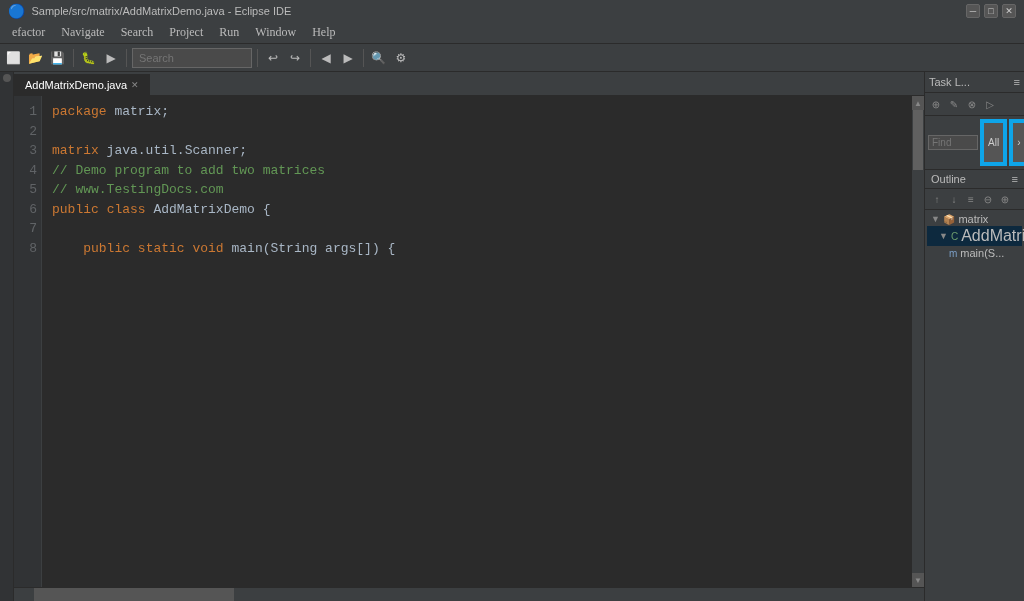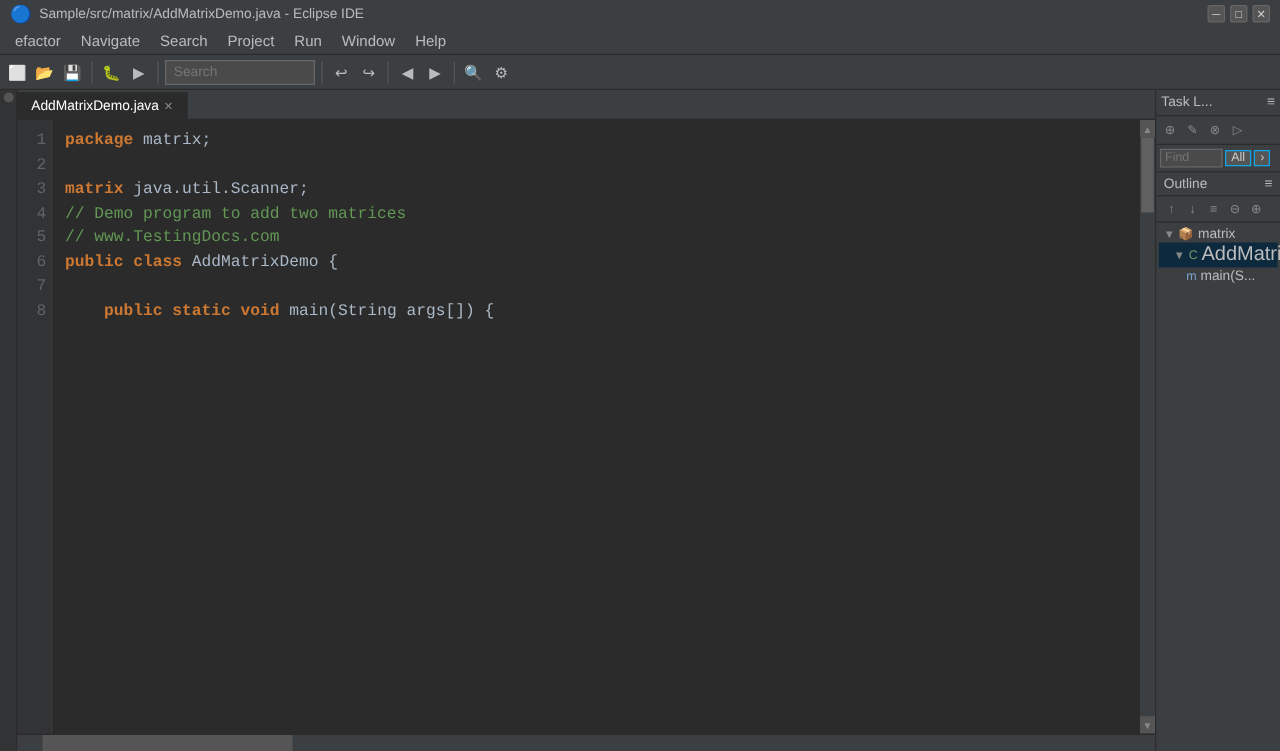--- a/index.html
+++ b/index.html
@@ -26,20 +26,21 @@
 
     
     .menu-bar {
       background: #3c3f41;
       height: 22px;
       display: flex;
       align-items: center;
       padding: 0 4px;
       border-bottom: 1px solid #2b2b2b;
       font-size: 12px;
+      font-family: Liberation Serif, serif;
     }
     .menu-item {
       padding: 0 8px;
       height: 100%;
       display: flex;
       align-items: center;
       color: #bbbbbb;
       cursor: pointer;
     }
 
@@ -130,21 +131,21 @@
     .code-content {
       padding: 6px 10px;
       font-family: 'Courier New', monospace;
       font-size: 13px;
       line-height: 1.5;
       overflow: auto;
       flex: 1;
       background: #2b2b2b;
     }
     .code-line { white-space: pre; display: block; }
-    .kw { color: #cc7832; font-weight: bold; margin-top: 16px; }
+    .kw { color: #cc7832; font-weight: normal; margin-top: 16px; }
     .cm { color: #629755; }
 
     
     .editor-scrollbar {
       height: 14px;
       background: #3c3f41;
       border-top: 1px solid #2b2b2b;
     }
     .scroll-track {
       height: 100%;
@@ -184,22 +185,22 @@
     }
     .find-bar {
       display: flex; align-items: center; gap: 2px; padding: 3px;
       border-bottom: 1px solid #2b2b2b;
     }
     .find-input {
       background: #4a4a4a; border: 1px solid #666; color: #ccc;
       font-size: 10px; padding: 1px 3px; width: 50px;
     }
     .find-btn {
-      background: #555; border: 1px solid #0ea5e9; color: #ccc;
-      font-size: 10px; padding: 0 4px; cursor: pointer;
+      background: #555; border: 4px solid #0ea5e9; color: #ccc;
+      font-size: 10px; padding: 14px 4px; cursor: pointer;
     }
 
     
     .outline-section {
       flex: 1;
       overflow: hidden;
     }
     .outline-header {
       background: #3c3f41;
       padding: 3px 6px;

